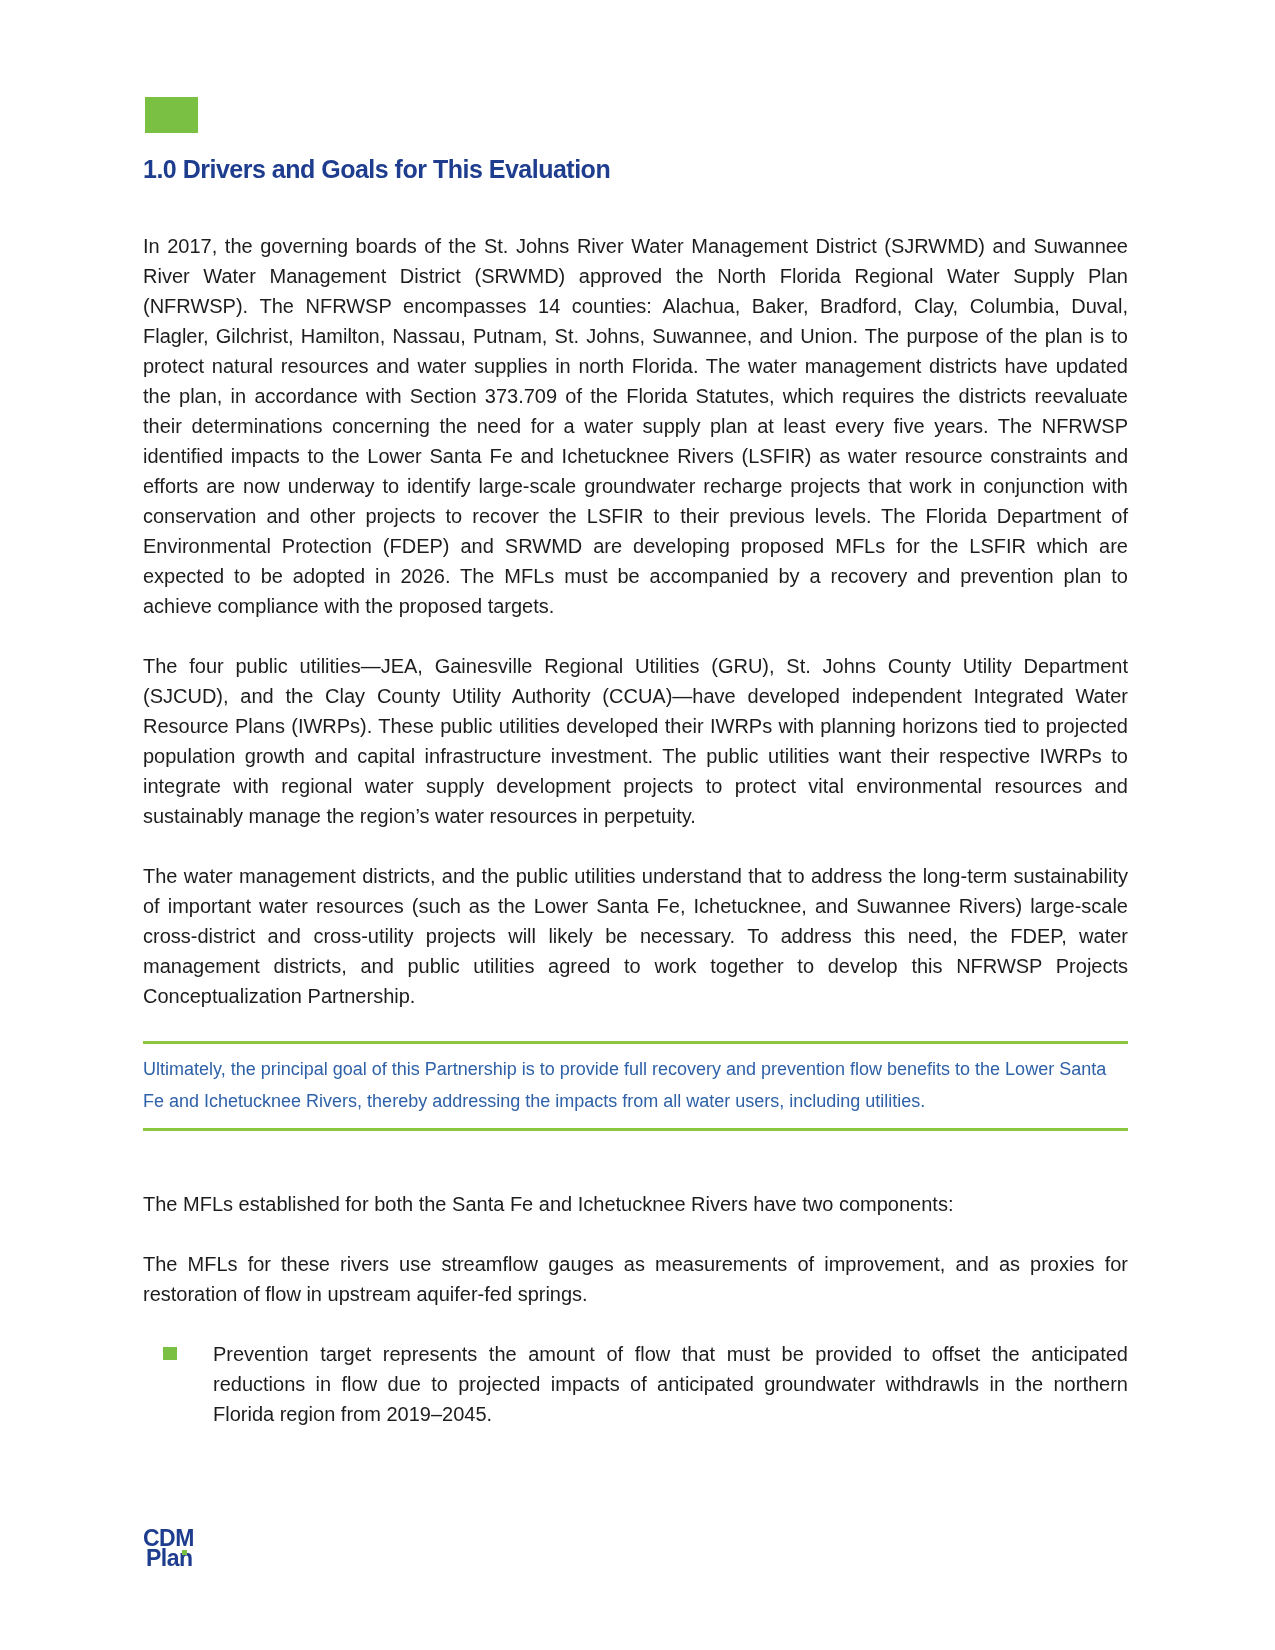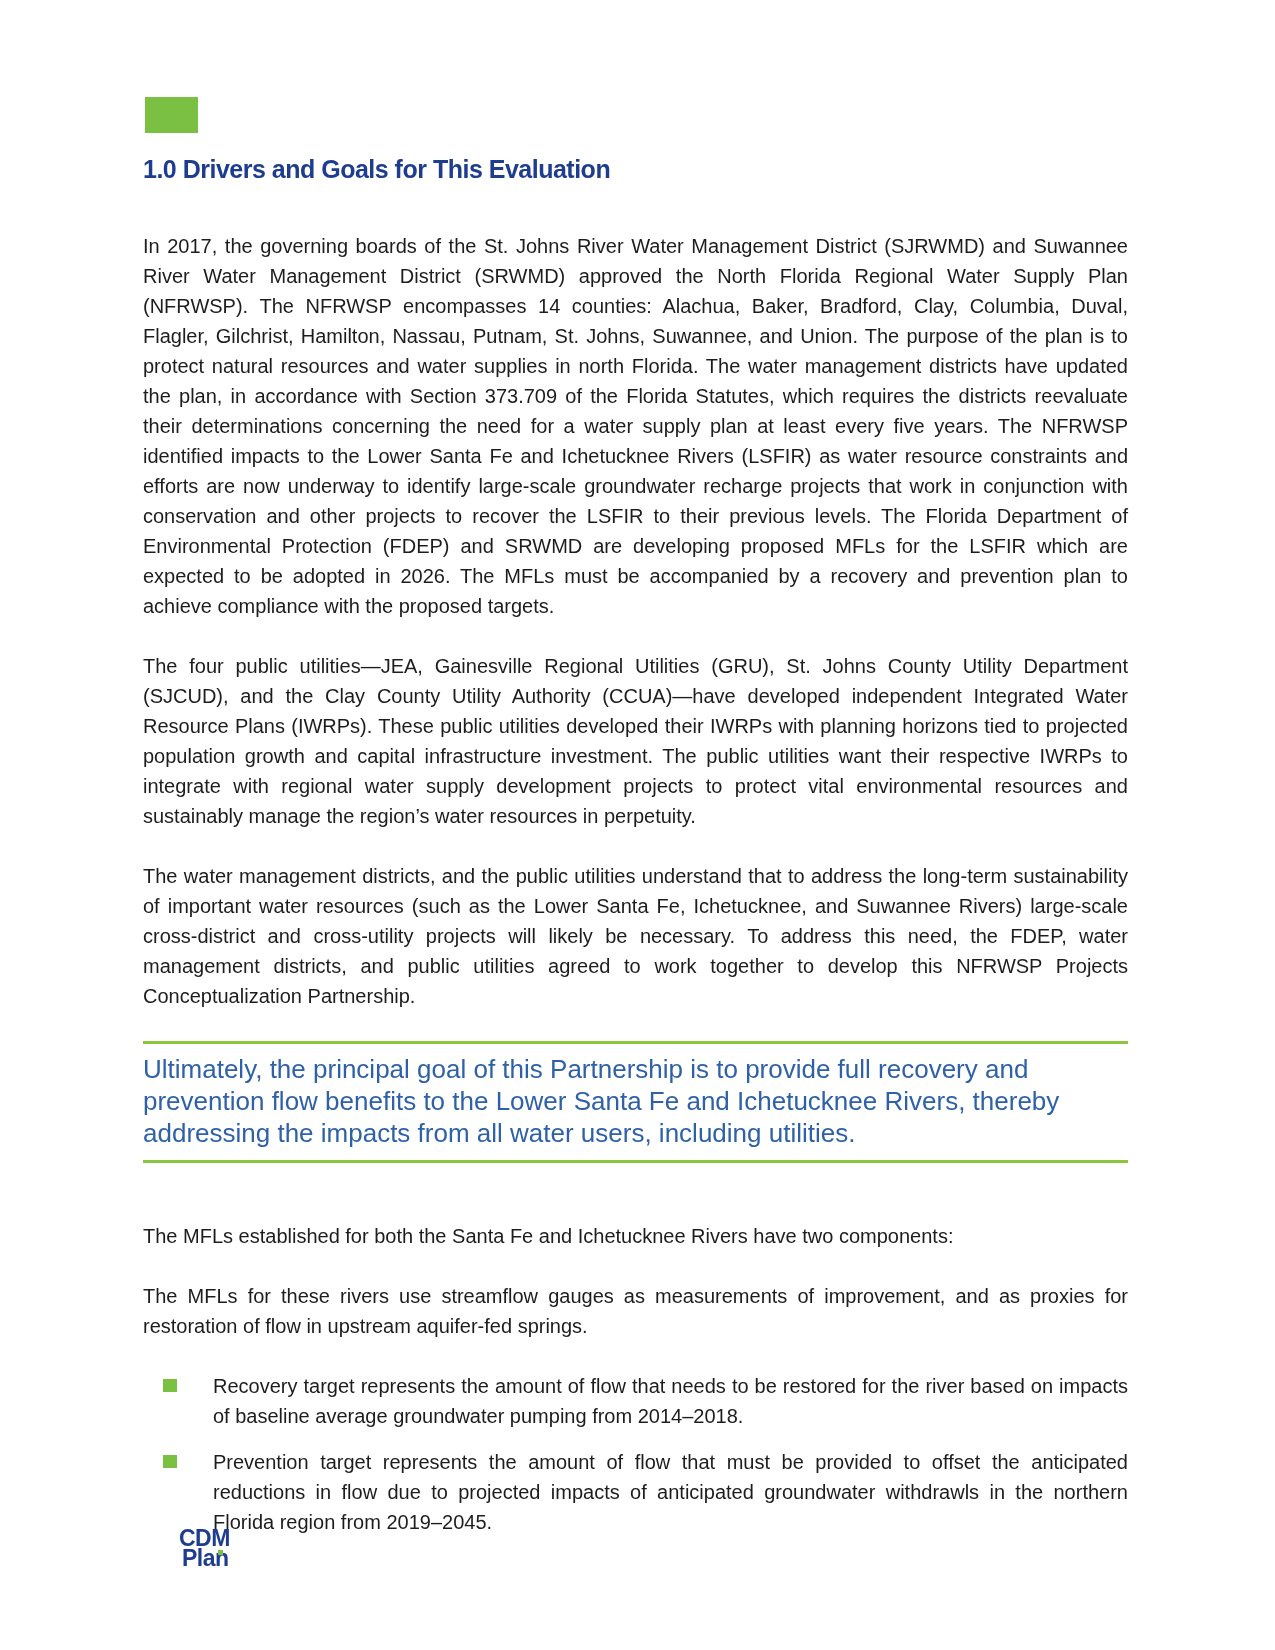--- a/index.html
+++ b/index.html
@@ -28,34 +28,34 @@
   p.body-par{
     font-size:20px;line-height:30px;text-align:justify;
     margin:0 0 30px 0;color:var(--body-ink);
   }
   .callout{
     margin:7px 0 58px 0;
     border-top:3px solid var(--rule-green);
     border-bottom:3px solid var(--rule-green);
     padding:9px 0 11px 0;
     color:var(--callout-blue);
-    font-size:26px;line-height:32px;
+    font-size:18px;line-height:32px;
   }
   ul.bullet-list{list-style:none;margin:20px 0 0 0;padding:0;}
   ul.bullet-list li{
     position:relative;padding-left:70px;margin-bottom:16px;
     font-size:20px;line-height:30px;text-align:justify;color:var(--body-ink);
   }
   ul.bullet-list li .bullet-marker{
     position:absolute;left:20px;top:8px;width:14px;height:13px;
     background:var(--accent-green);
   }
   .footer{
     position:absolute;left:143px;top:1528px;width:985px;
-    display:flex;justify-content:space-between;align-items:flex-end;margin-left:36px;
+    display:flex;justify-content:space-between;align-items:flex-end;
   }
   .logo{
     color:var(--heading-blue);font-weight:bold;font-size:23px;line-height:20px;
     letter-spacing:-0.5px;
   }
   .logo .logo-top{display:block;}
   .logo .logo-bottom{display:block;margin-left:3px;position:relative;}
   .logo .logo-dot{
     position:absolute;left:36px;top:2px;width:5px;height:5px;
     background:var(--accent-green);
@@ -86,21 +86,20 @@
 
   <div class="callout">Ultimately, the principal goal of this Partnership is to provide full recovery and prevention flow benefits to the Lower Santa Fe and Ichetucknee Rivers, thereby addressing the impacts from all water users, including utilities.</div>
 
   <p class="body-par">The MFLs established for both the Santa Fe and Ichetucknee Rivers have two components:</p>
 
   <p class="body-par">The MFLs for these rivers use streamflow gauges as measurements of improvement, and as proxies for restoration of flow in upstream aquifer-fed springs.</p>
 
   <ul class="bullet-list">
     <li>
       <span class="bullet-marker"></span>
-      <span>Recovery target represents the amount of flow that needs to be restored for the river based on impacts of baseline average groundwater pumping from 2014–2018.</span>
     </li>
     <li>
       <span class="bullet-marker"></span>
       <span>Prevention target represents the amount of flow that must be provided to offset the anticipated reductions in flow due to projected impacts of anticipated groundwater withdrawls in the northern Florida region from 2019–2045.</span>
     </li>
   </ul>
 
 </div>
 
 <div class="footer">

